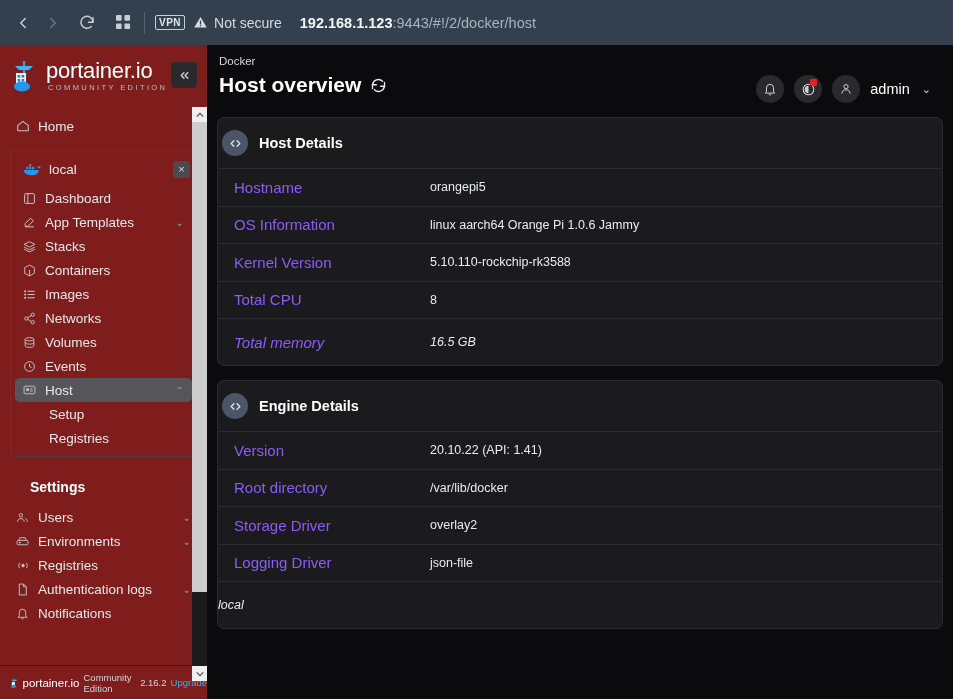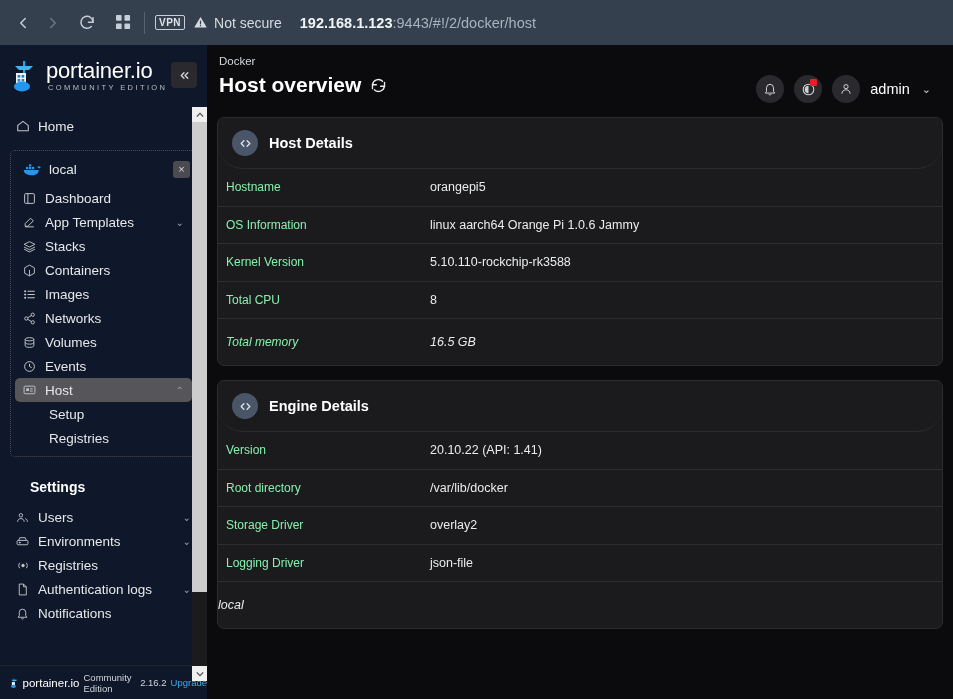--- a/index.html
+++ b/index.html
@@ -57,21 +57,21 @@
   .app {
     position: absolute; top: 45px; left: 0;
     width: 953px; height: 654px;
     display: flex;
     background: #000;
   }
 
   
   .sidebar {
     width: 207px; height: 654px;
-    background: #0f172a;
+    background: #7f1d1d;
     position: relative;
     flex: 0 0 207px;
     display: flex; flex-direction: column;
   }
   .sb-head {
     height: 62px;
     display: flex; align-items: center;
     padding: 0 8px 0 10px;
     position: relative;
   }
@@ -230,42 +230,41 @@
 
   .panel {
     background: #1b1b1e;
     border: 1px solid #2c2c30;
     border-radius: 7px;
     margin-top: 14px;
     overflow: hidden;
   }
   .panel-head {
     display: flex; align-items: center; gap: 11px;
-    padding: 12px 14px;
+    padding: 12px 4px;
     border-bottom: 1px solid #2c2c30;
-    border-radius: 25px;
   }
   .panel-ico {
     width: 26px; height: 26px; border-radius: 50%;
     background: #4b5568; color: #dfe3ea;
     display: flex; align-items: center; justify-content: center;
     font-size: 12px; font-weight: bold;
   }
   .panel-title { color: #fff; font-size: 14.5px; font-weight: bold; }
   .row {
     display: flex;
     border-bottom: 1px solid #2c2c30;
     min-height: 37.5px;
     align-items: center;
   }
   .row:last-child { border-bottom: none; min-height: 46px; font-style: italic; }
   .row .k {
     width: 212px; flex: 0 0 212px;
-    padding-left: 8px;
-    color: #86efac; font-size: 12px;
+    padding-left: 16px;
+    color: #8b5cf6; font-size: 15px;
   }
   .row .v { color: #e9ebed; font-size: 12.5px; }
 </style>
 </head>
 <body>
 
 <div class="browser-bar">
   <div class="nav-btn">
     <svg width="18" height="18" viewBox="0 0 24 24" fill="none" stroke="currentColor" stroke-width="2" stroke-linecap="round" stroke-linejoin="round">
         <polyline points="15 18 9 12 15 6"></polyline>

